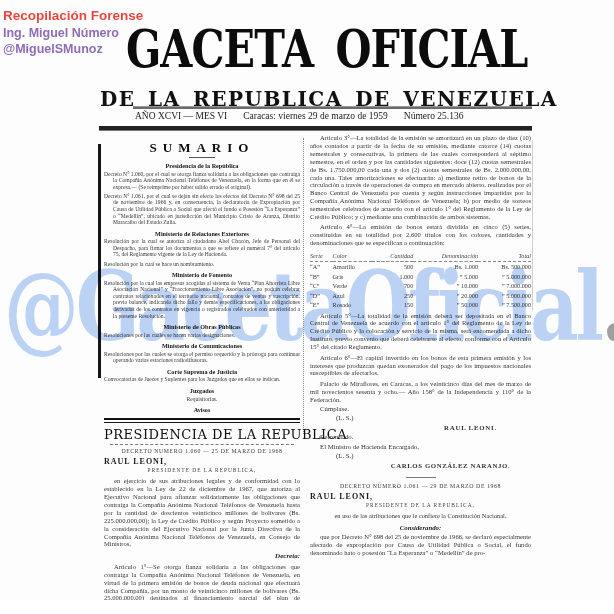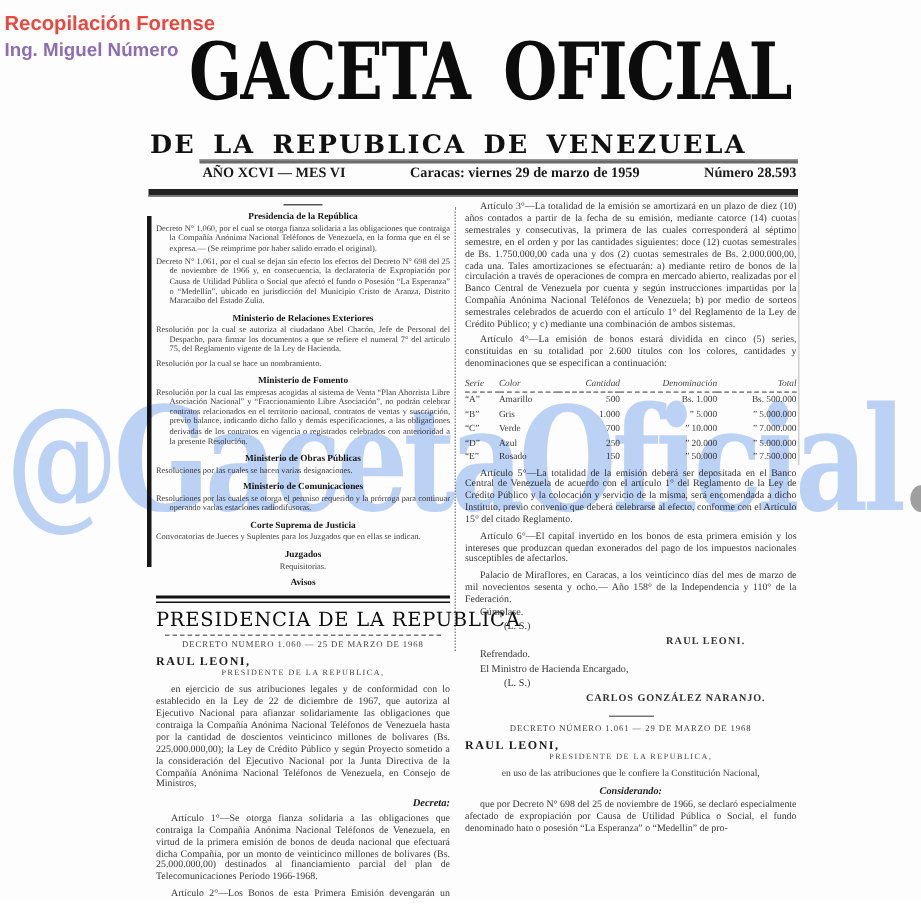--- a/index.html
+++ b/index.html
@@ -10,26 +10,26 @@
   .overlay{position:absolute;top:8px;left:3px;z-index:30;font-family:"Liberation Sans",sans-serif;
            font-weight:bold;line-height:16.5px;}
   .overlay .l1{font-size:13.5px;color:#e8483f;}
   .overlay .l2,.overlay .l3{font-size:12.5px;color:#8e6db3;}
 
   
   .masthead{position:absolute;left:100px;top:18px;width:432px;text-align:left;}
   .gaceta-title{font-family:"DejaVu Serif",serif;font-weight:bold;font-size:47px;color:#0c0c0c;
                 letter-spacing:-1px;word-spacing:10px;transform:scale(0.88,1.12);transform-origin:center top;
                 white-space:nowrap;}
-  .gaceta-sub{margin-top:14px;font-family:"DejaVu Serif",serif;font-weight:bold;font-size:17px;
+  .gaceta-sub{margin-top:14px;font-family:"DejaVu Serif",serif;font-weight:bold;font-size:20px;
               letter-spacing:1.5px;word-spacing:4px;color:#111;white-space:nowrap;}
   .rule-thin{position:absolute;left:133px;top:106px;width:399px;height:2px;background:#6a6a6a;
              border-top:1px solid #999;}
-  .edition{position:absolute;left:135px;top:111px;width:396px;display:flex;justify-content:space-between;
-           font-weight:bold;font-size:9.5px;color:#1a1a1a;white-space:nowrap;}
+  .edition{position:absolute;left:135px;top:111px;width:396px;display:flex;
+           font-weight:normal;font-size:9.5px;color:#1a1a1a;white-space:nowrap;gap:16px;}
   .rule-thick{position:absolute;left:99px;top:126px;width:433px;height:4px;background:#222;
               border-bottom:1px solid #777;}
 
   
   .left-bar{position:absolute;left:98px;top:144px;width:3px;height:234px;background:#161616;}
   .col-divider{position:absolute;left:303px;top:138px;height:296px;border-left:1px dotted #8a8a8a;}
   .right-edge{position:absolute;left:532px;top:140px;height:170px;border-left:1px solid #cfcfcf;}
 
   
   .col-left{position:absolute;left:104px;top:136px;width:196px;}
@@ -79,39 +79,41 @@
   .wm-dot{color:#8f8f8f;letter-spacing:2px;}
 </style>
 </head>
 <body>
 
 <div class="page">
 
   <div class="overlay">
     <div class="l1">Recopilación Forense</div>
     <div class="l2">Ing. Miguel Número</div>
+    <div class="l3">@MiguelSMunoz</div>
   </div>
 
   <div class="masthead">
     <div class="gaceta-title">GACETA OFICIAL</div>
     <div class="gaceta-sub">DE LA REPUBLICA DE VENEZUELA</div>
   </div>
   <div class="rule-thin"></div>
   <div class="edition">
     <span>AÑO XCVI — MES VI</span>
     <span>Caracas: viernes 29 de marzo de 1959</span>
-    <span>Número 28.593</span>
+    <span>Número 25.136</span>
   </div>
   <div class="rule-thick"></div>
 
   <div class="left-bar"></div>
   <div class="col-divider"></div>
   <div class="right-edge"></div>
 
   <div class="col-left">
+    <div class="sumario-title">SUMARIO</div>
     <div class="sumario-flourish"></div>
 
     <div class="sum-head">Presidencia de la República</div>
     <p class="sum-entry">Decreto N° 1.060, por el cual se otorga fianza solidaria a las obligaciones que contraiga la Compañía Anónima Nacional Teléfonos de Venezuela, en la forma que en él se expresa.— (Se reimprime por haber salido errado el original).</p>
     <p class="sum-entry">Decreto N° 1.061, por el cual se dejan sin efecto los efectos del Decreto N° 698 del 25 de noviembre de 1966 y, en consecuencia, la declaratoria de Expropiación por Causa de Utilidad Pública o Social que afectó el fundo o Posesión “La Esperanza” o “Medellín”, ubicado en jurisdicción del Municipio Cristo de Aranza, Distrito Maracaibo del Estado Zulia.</p>
 
     <div class="sum-head">Ministerio de Relaciones Exteriores</div>
     <p class="sum-entry">Resolución por la cual se autoriza al ciudadano Abel Chacón, Jefe de Personal del Despacho, para firmar los documentos a que se refiere el numeral 7° del artículo 75, del Reglamento vigente de la Ley de Hacienda.</p>
     <p class="sum-entry">Resolución por la cual se hace un nombramiento.</p>
 

